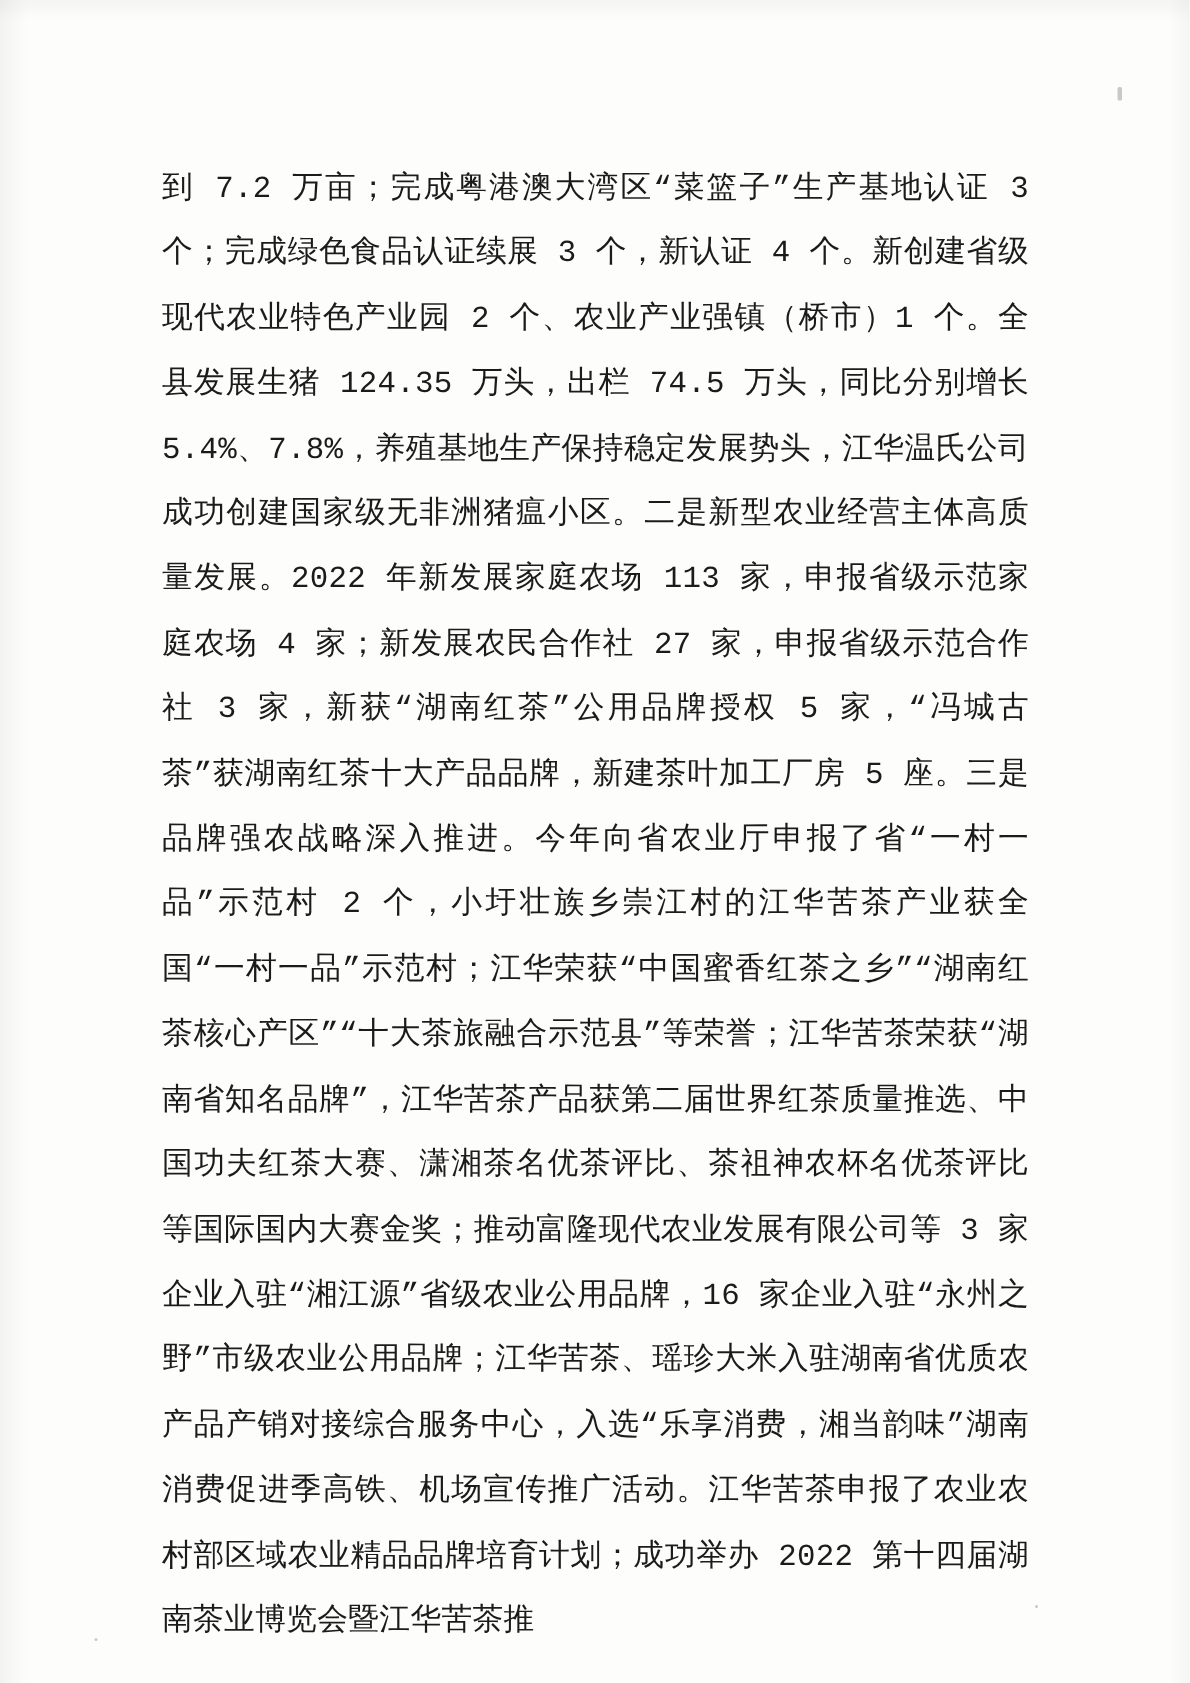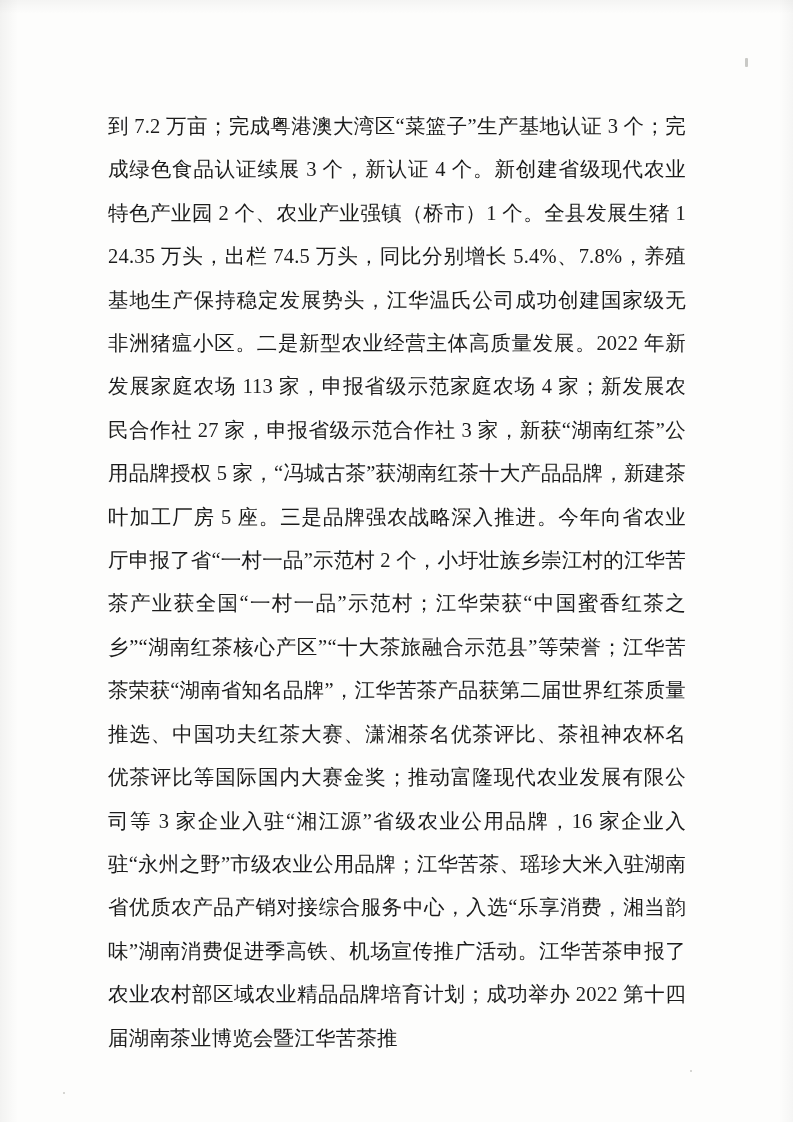--- a/index.html
+++ b/index.html
@@ -51,21 +51,21 @@
     position: absolute;
     left: 108px;
     top: 105px;
     width: 578px;
     font-size: 20.5px;
     line-height: 43.4px;
     color: #1b1b1b;
     text-align: justify;
     text-justify: inter-ideograph;
     letter-spacing: 0.2px;
-    font-family: Liberation Serif, serif;
+    font-family: Liberation Mono, monospace;
     white-space: pre-wrap;
     word-break: break-all;
   }
 </style>
 </head>
 <body>
 
 <div class="page">
   <div class="scan-edge-left"></div>
   <div class="scan-edge-top"></div>

